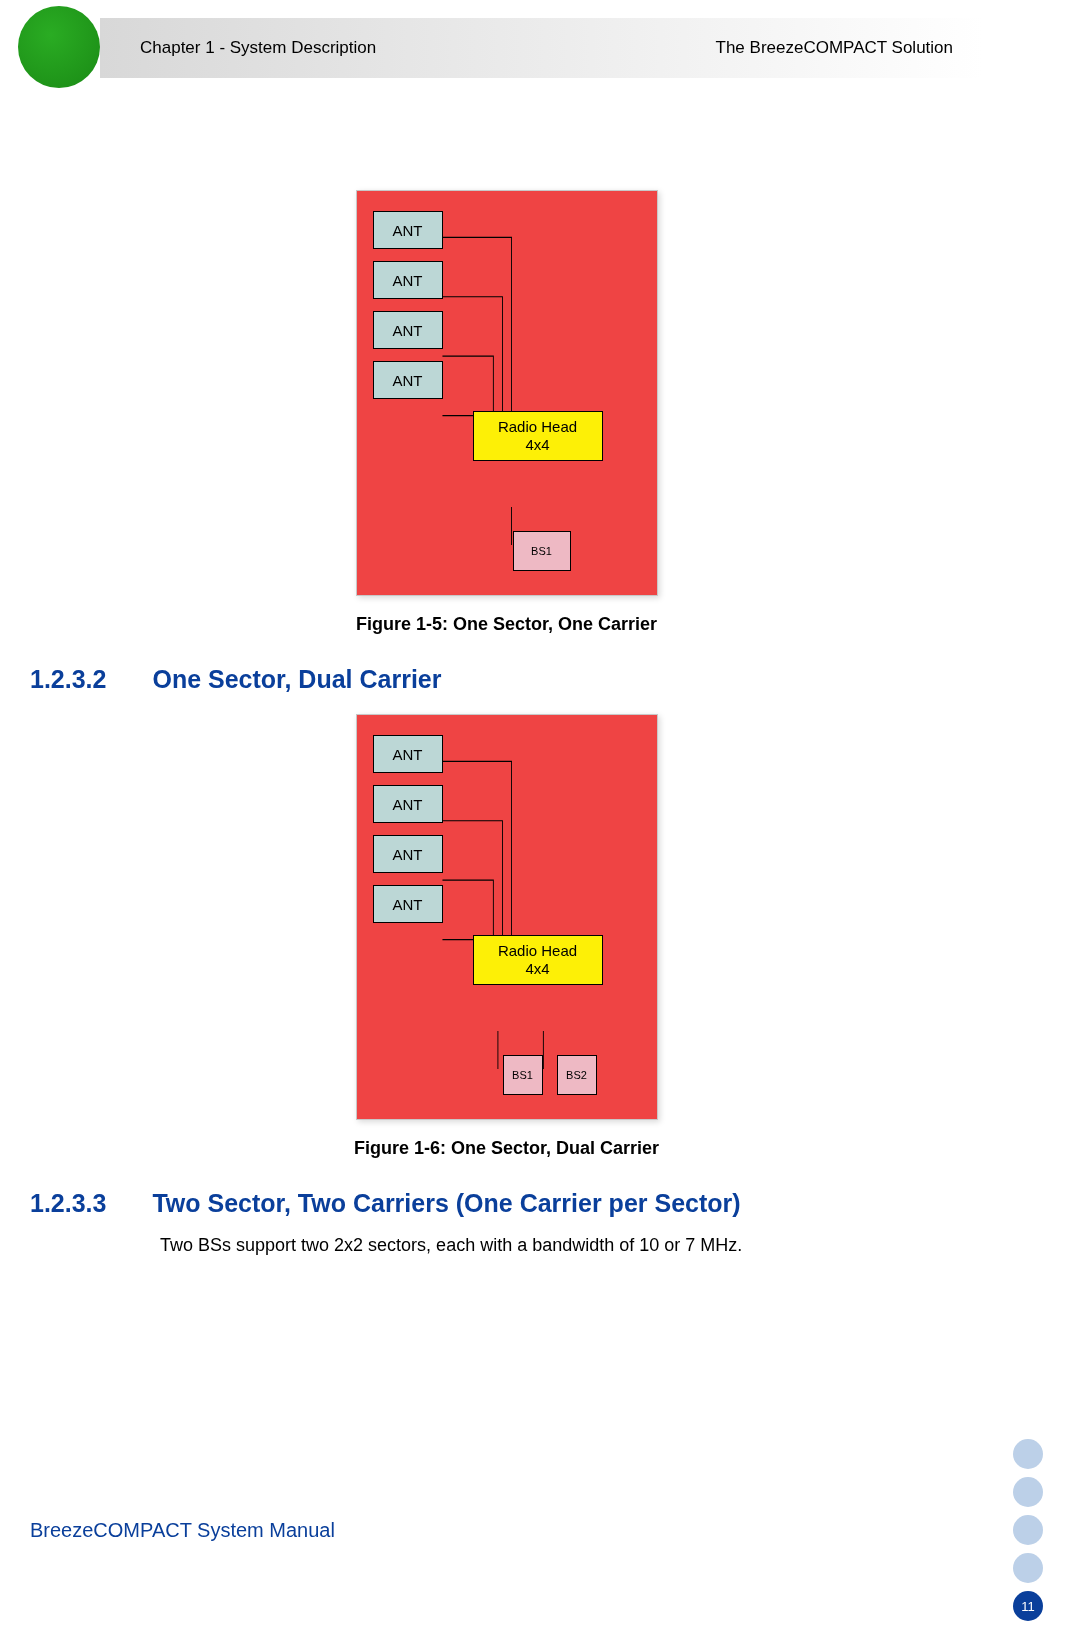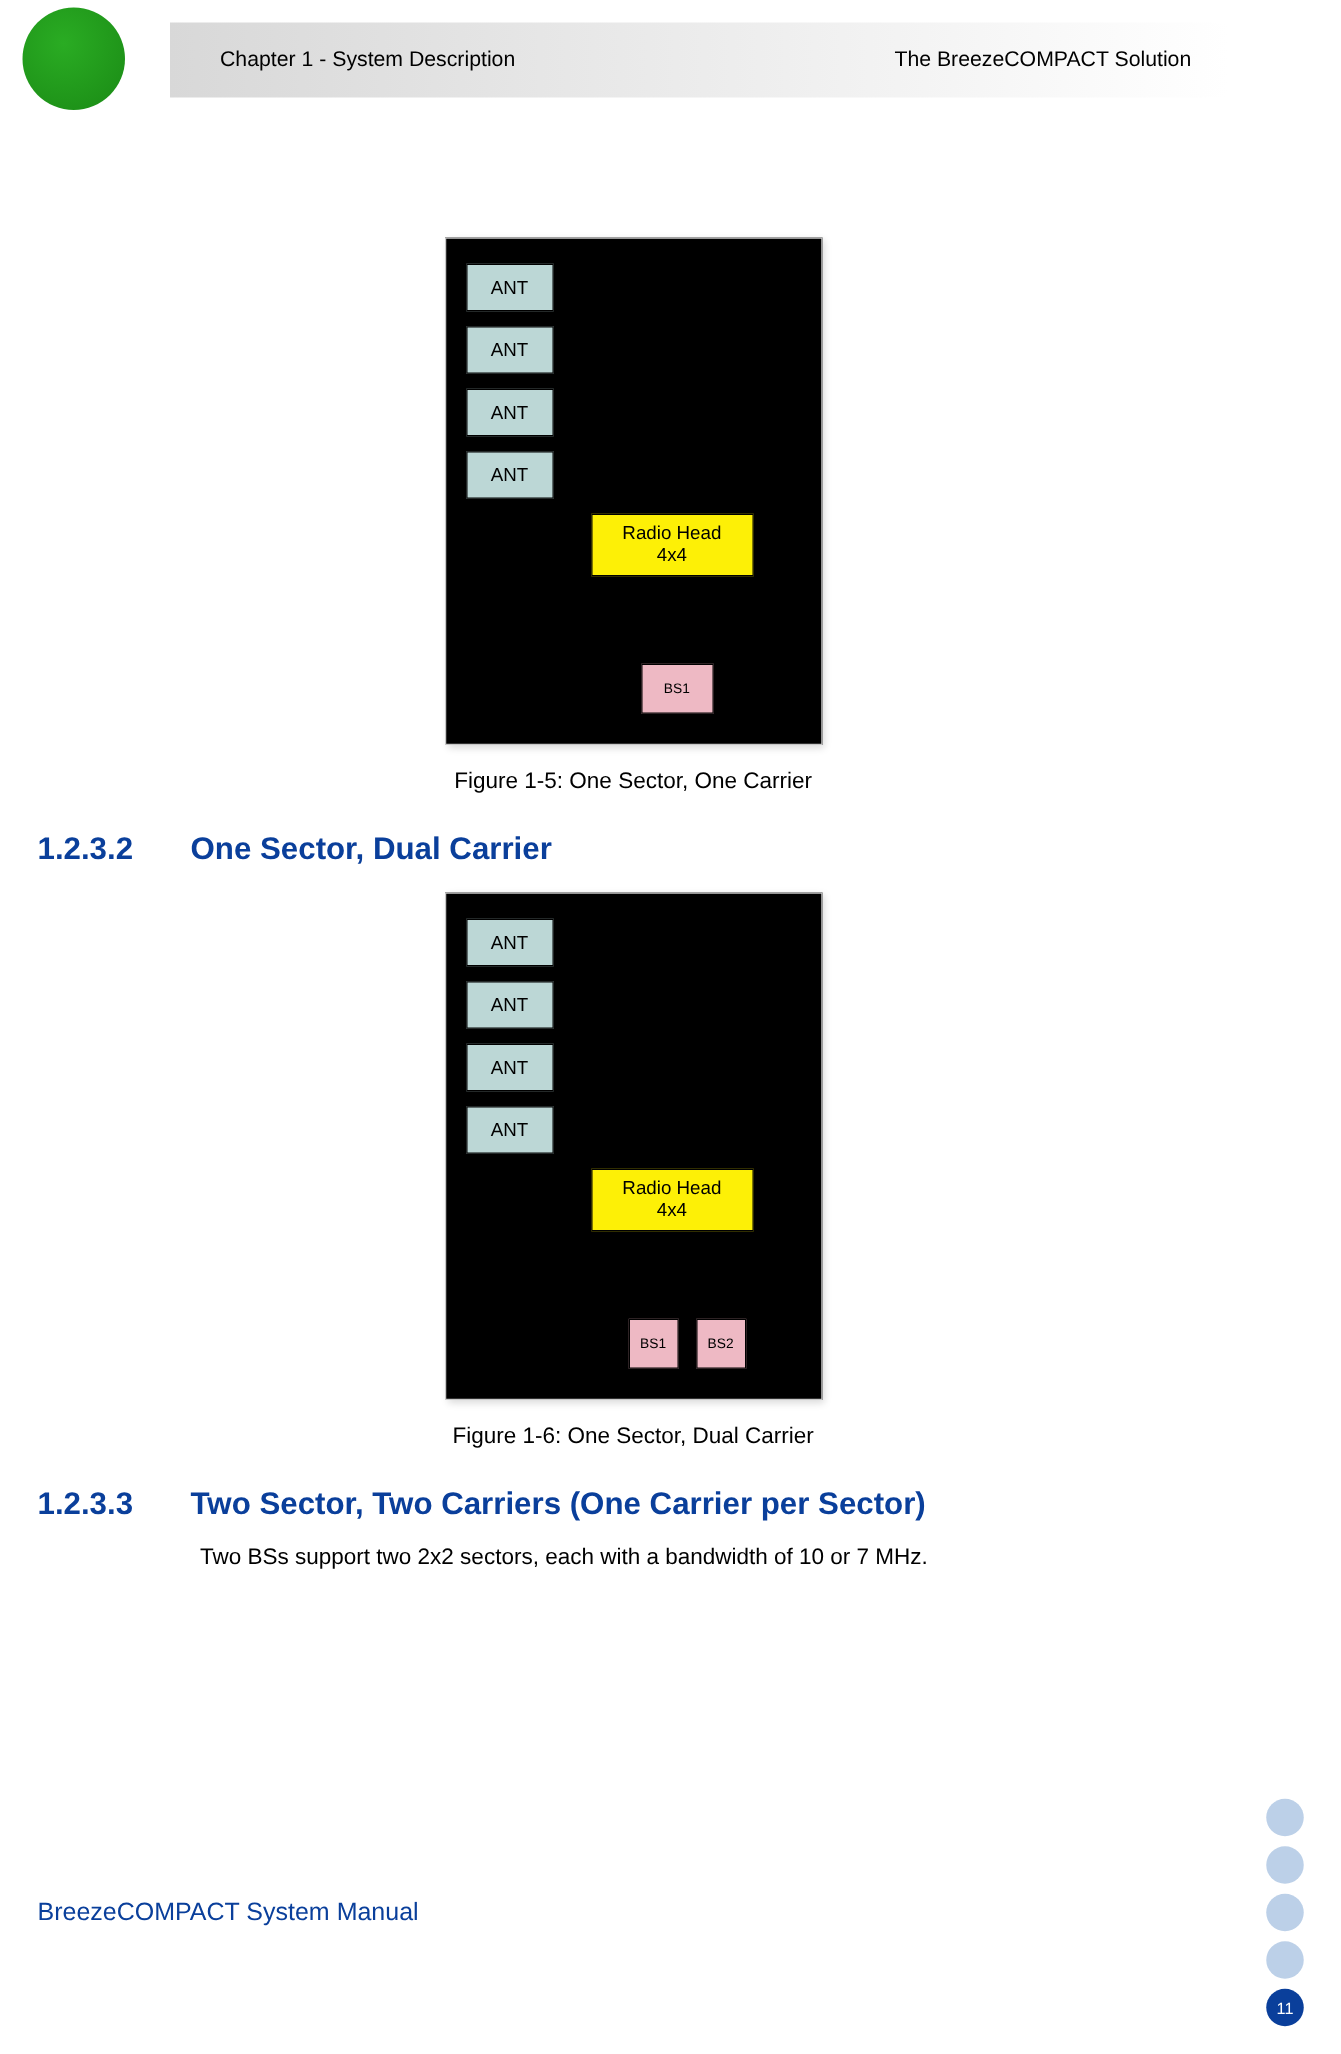--- a/index.html
+++ b/index.html
@@ -16,21 +16,20 @@
     top: 18px;
     left: 100px;
     right: 90px;
     height: 60px;
     background: linear-gradient(to right, #d8d8d8 0%, #e8e8e8 40%, #ffffff 100%);
     display: flex;
     align-items: center;
     justify-content: space-between;
     padding: 0 30px 0 40px;
     font-size: 17px;
-    margin-left: 36px;
   }
   .header-circle {
     position: absolute;
     top: 6px;
     left: 18px;
     width: 82px;
     height: 82px;
     border-radius: 50%;
     background: radial-gradient(circle at 40% 35%, #2aac23, #1a8a15);
     z-index: 2;
@@ -44,21 +43,21 @@
   .figure-wrap {
     display: flex;
     flex-direction: column;
     align-items: center;
     margin: 20px 0 30px;
   }
   .figure-frame {
     border: 1px solid #c8c8c8;
     box-shadow: 2px 2px 6px rgba(0,0,0,0.15);
     padding: 20px 60px 24px 16px;
-    background: #000000;
+    background: #ef4444;
     position: relative;
     width: 302px;
   }
   .ant-box {
     width: 70px;
     height: 38px;
     background: #bcd7d6;
     border: 1px solid #000;
     display: flex;
     align-items: center;
@@ -100,21 +99,21 @@
     z-index: 1;
     margin-top: 36px;
   }
   .figure-frame svg.lines {
     position: absolute;
     top: 0; left: 0;
     width: 100%; height: 100%;
     pointer-events: none;
   }
   .figure-caption {
-    font-weight: normal;
+    font-weight: bold;
     font-size: 18px;
     margin-top: 18px;
     text-align: center;
   }
   .section-row {
     display: flex;
     align-items: center;
     gap: 46px;
     margin: 16px 0 14px;
   }

